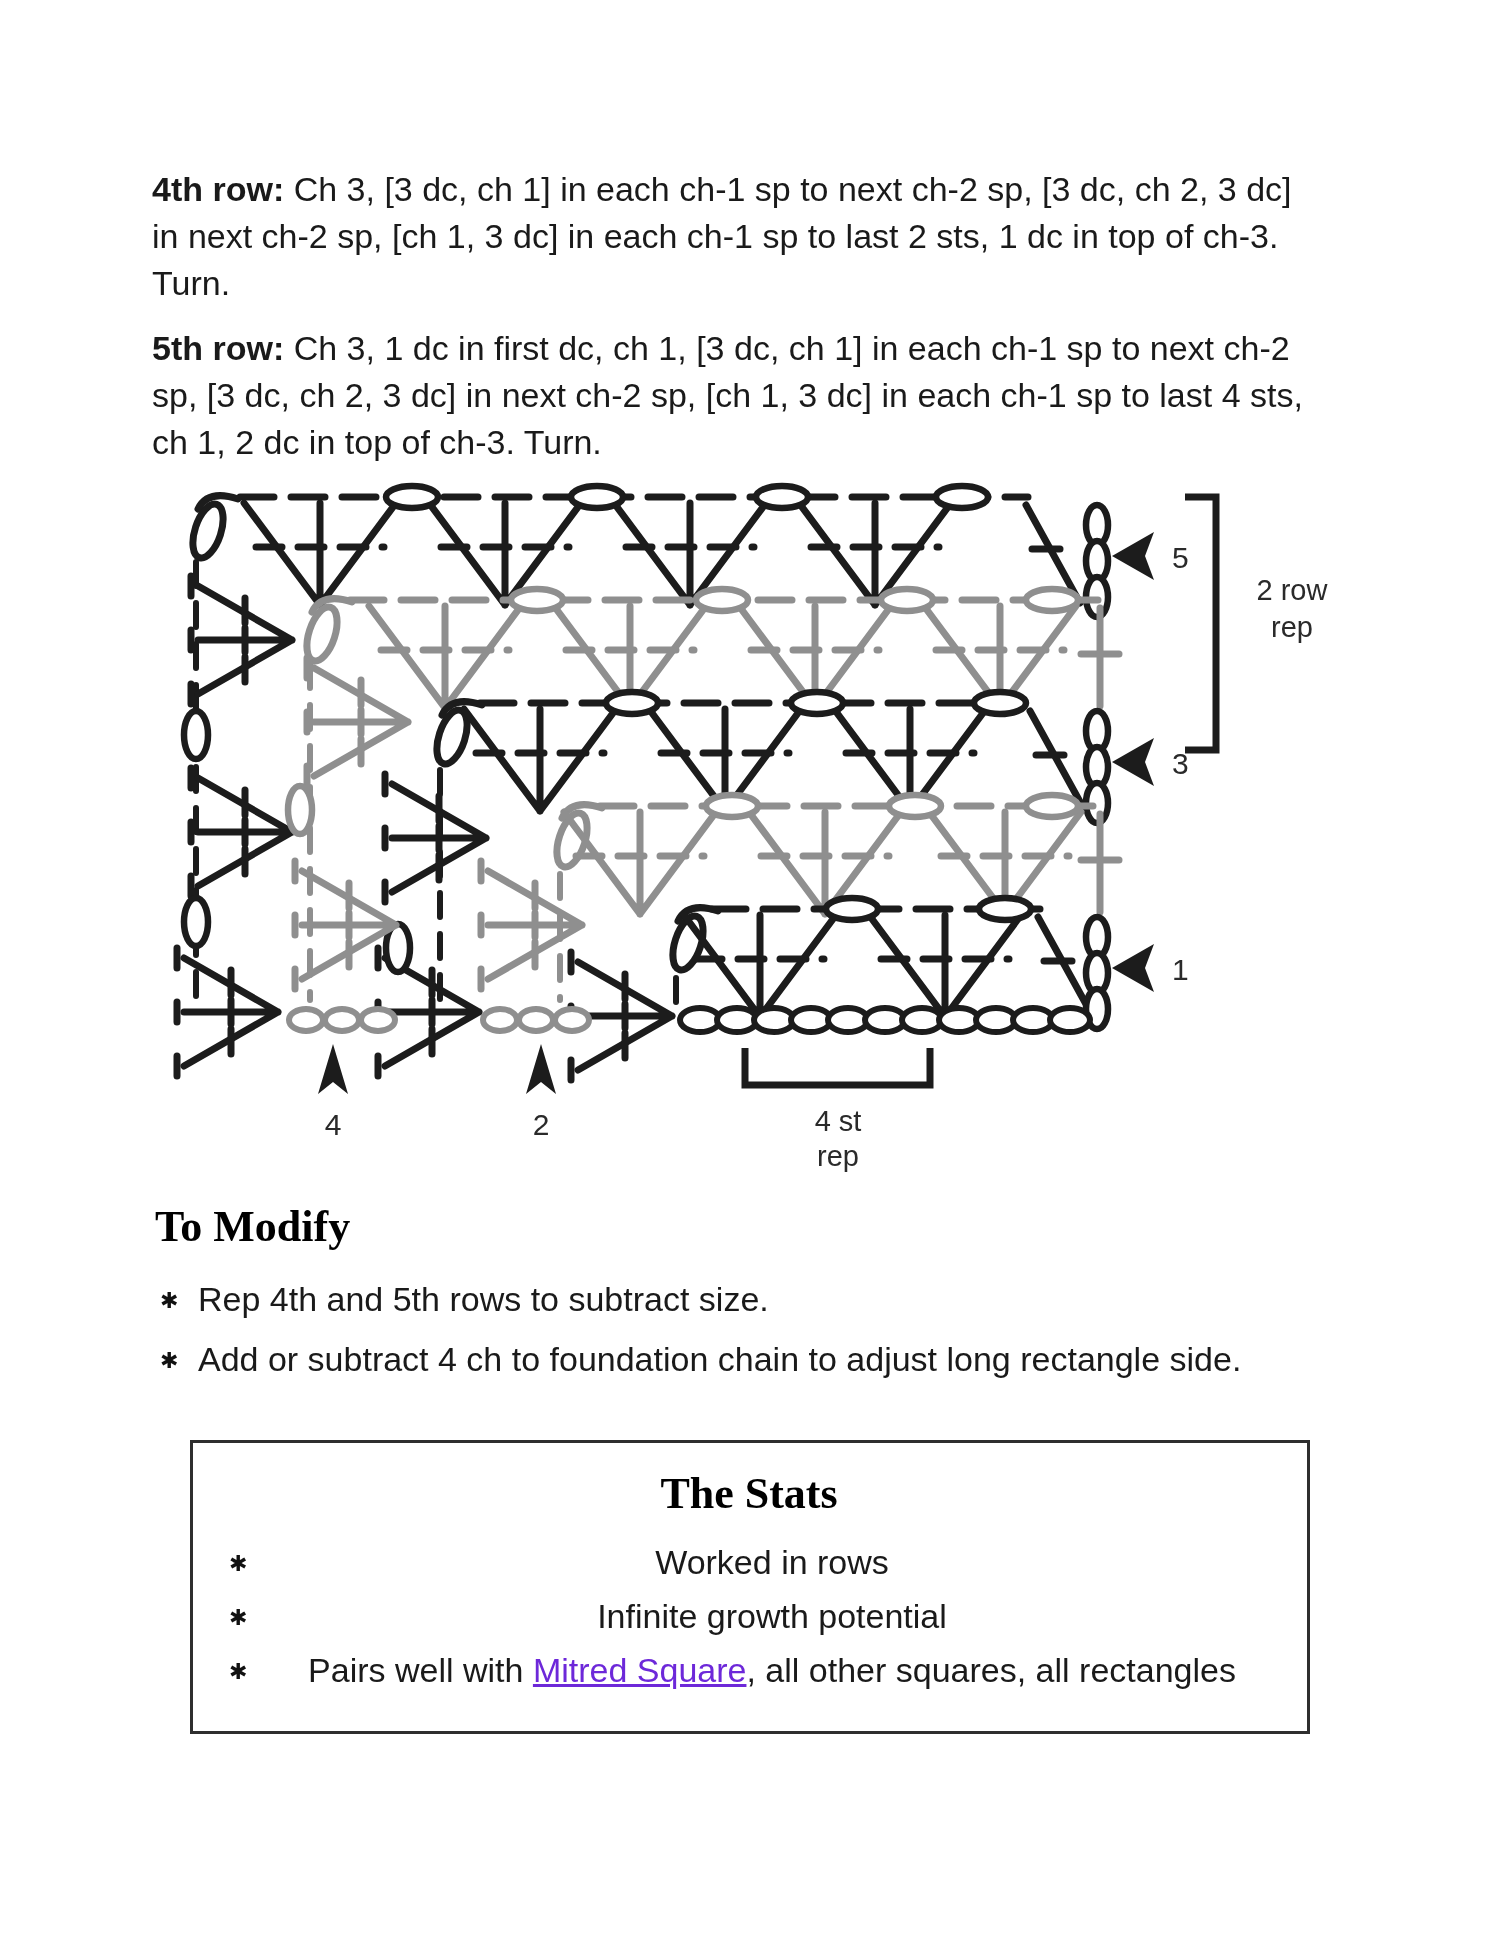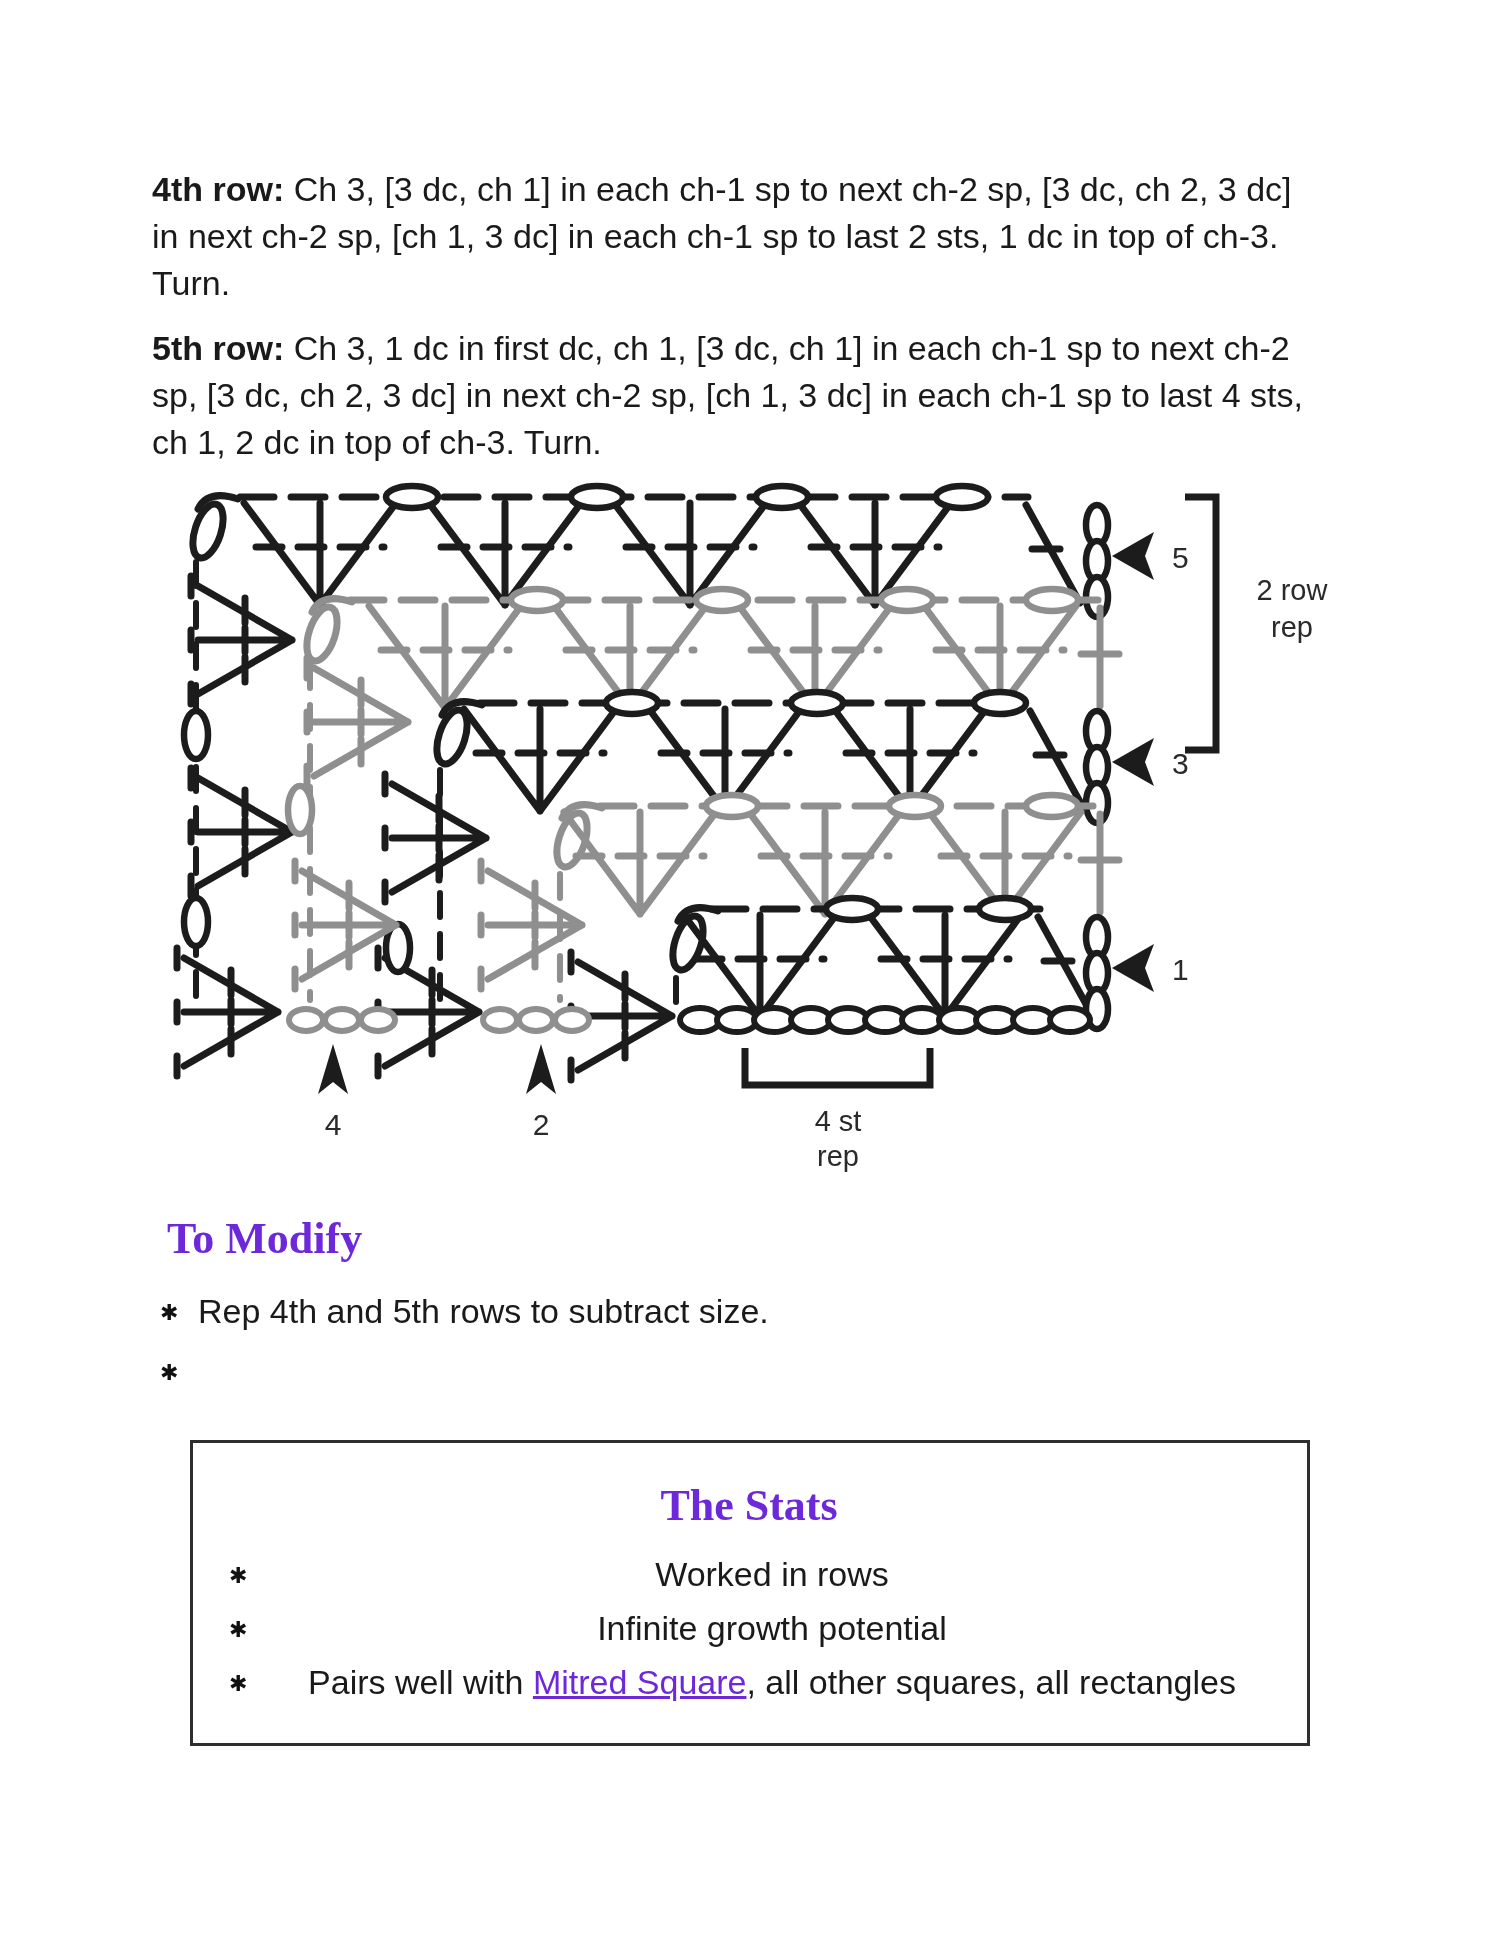--- a/index.html
+++ b/index.html
@@ -2,21 +2,21 @@
 <html><head>
 <meta charset="utf-8">
 <style>
   html,body{margin:0;padding:0;background:#e9e9e9;}
   .page{position:relative;width:1500px;height:1941px;background:#ffffff;margin:0 auto;
         font-family:"Liberation Sans",sans-serif;color:#1a1a1a;overflow:hidden;}
   
   .instructions{position:absolute;top:166px;left:152px;width:1152px;font-size:34px;line-height:47px;}
   .instructions p{margin:0 0 18px 0;}
   .rowlbl{font-weight:700;}
-  .serifh{margin:15px;font-family:"Liberation Serif",serif;font-weight:700;font-size:44px;color:#6d28d9;}
+  .serifh{margin:3px;font-family:"Liberation Serif",serif;font-weight:700;font-size:44px;color:#000000;}
   .modify{position:absolute;top:1198px;left:152px;width:1118px;}
   .blist{list-style:none;margin:24px 0 0 0;padding:0;font-size:34px;line-height:46px;}
   .blist li{position:relative;padding-left:46px;margin-bottom:14px;}
   .blt{position:absolute;left:8px;top:2px;font-size:22px;color:#111;}
   .stats{position:absolute;top:1440px;left:190px;width:1120px;box-sizing:border-box;
          border:3px solid #2e2e2e;padding:22px 30px 30px 28px;text-align:center;}
   .stats .blist{margin-top:20px;}
   .stats .blist li{margin-bottom:8px;}
   a.link{color:#6d28d9;text-decoration:underline;}
   
@@ -222,21 +222,21 @@
       <path class="brk" d="M745,1048 V1085 H930 V1048"></path>
       <text class="lab2" x="838" y="1131" text-anchor="middle">4 st</text>
       <text class="lab2" x="838" y="1166" text-anchor="middle">rep</text>
     </g>
   </svg>
 
   <div class="modify">
     <h2 class="serifh">To Modify</h2>
     <ul class="blist">
       <li><span class="blt">✱</span><span>Rep 4th and 5th rows to subtract size.</span></li>
-      <li><span class="blt">✱</span></li>
+      <li><span class="blt">✱</span><span>Add or subtract 4 ch to foundation chain to adjust long rectangle side.</span></li>
     </ul>
   </div>
 
   <div class="stats">
     <h2 class="serifh">The Stats</h2>
     <ul class="blist">
       <li><span class="blt">✱</span><span>Worked in rows</span></li>
       <li><span class="blt">✱</span><span>Infinite growth potential</span></li>
       <li><span class="blt">✱</span><span>Pairs well with </span><a class="link" href="#">Mitred Square</a><span>, all other squares, all rectangles</span></li>
     </ul>

